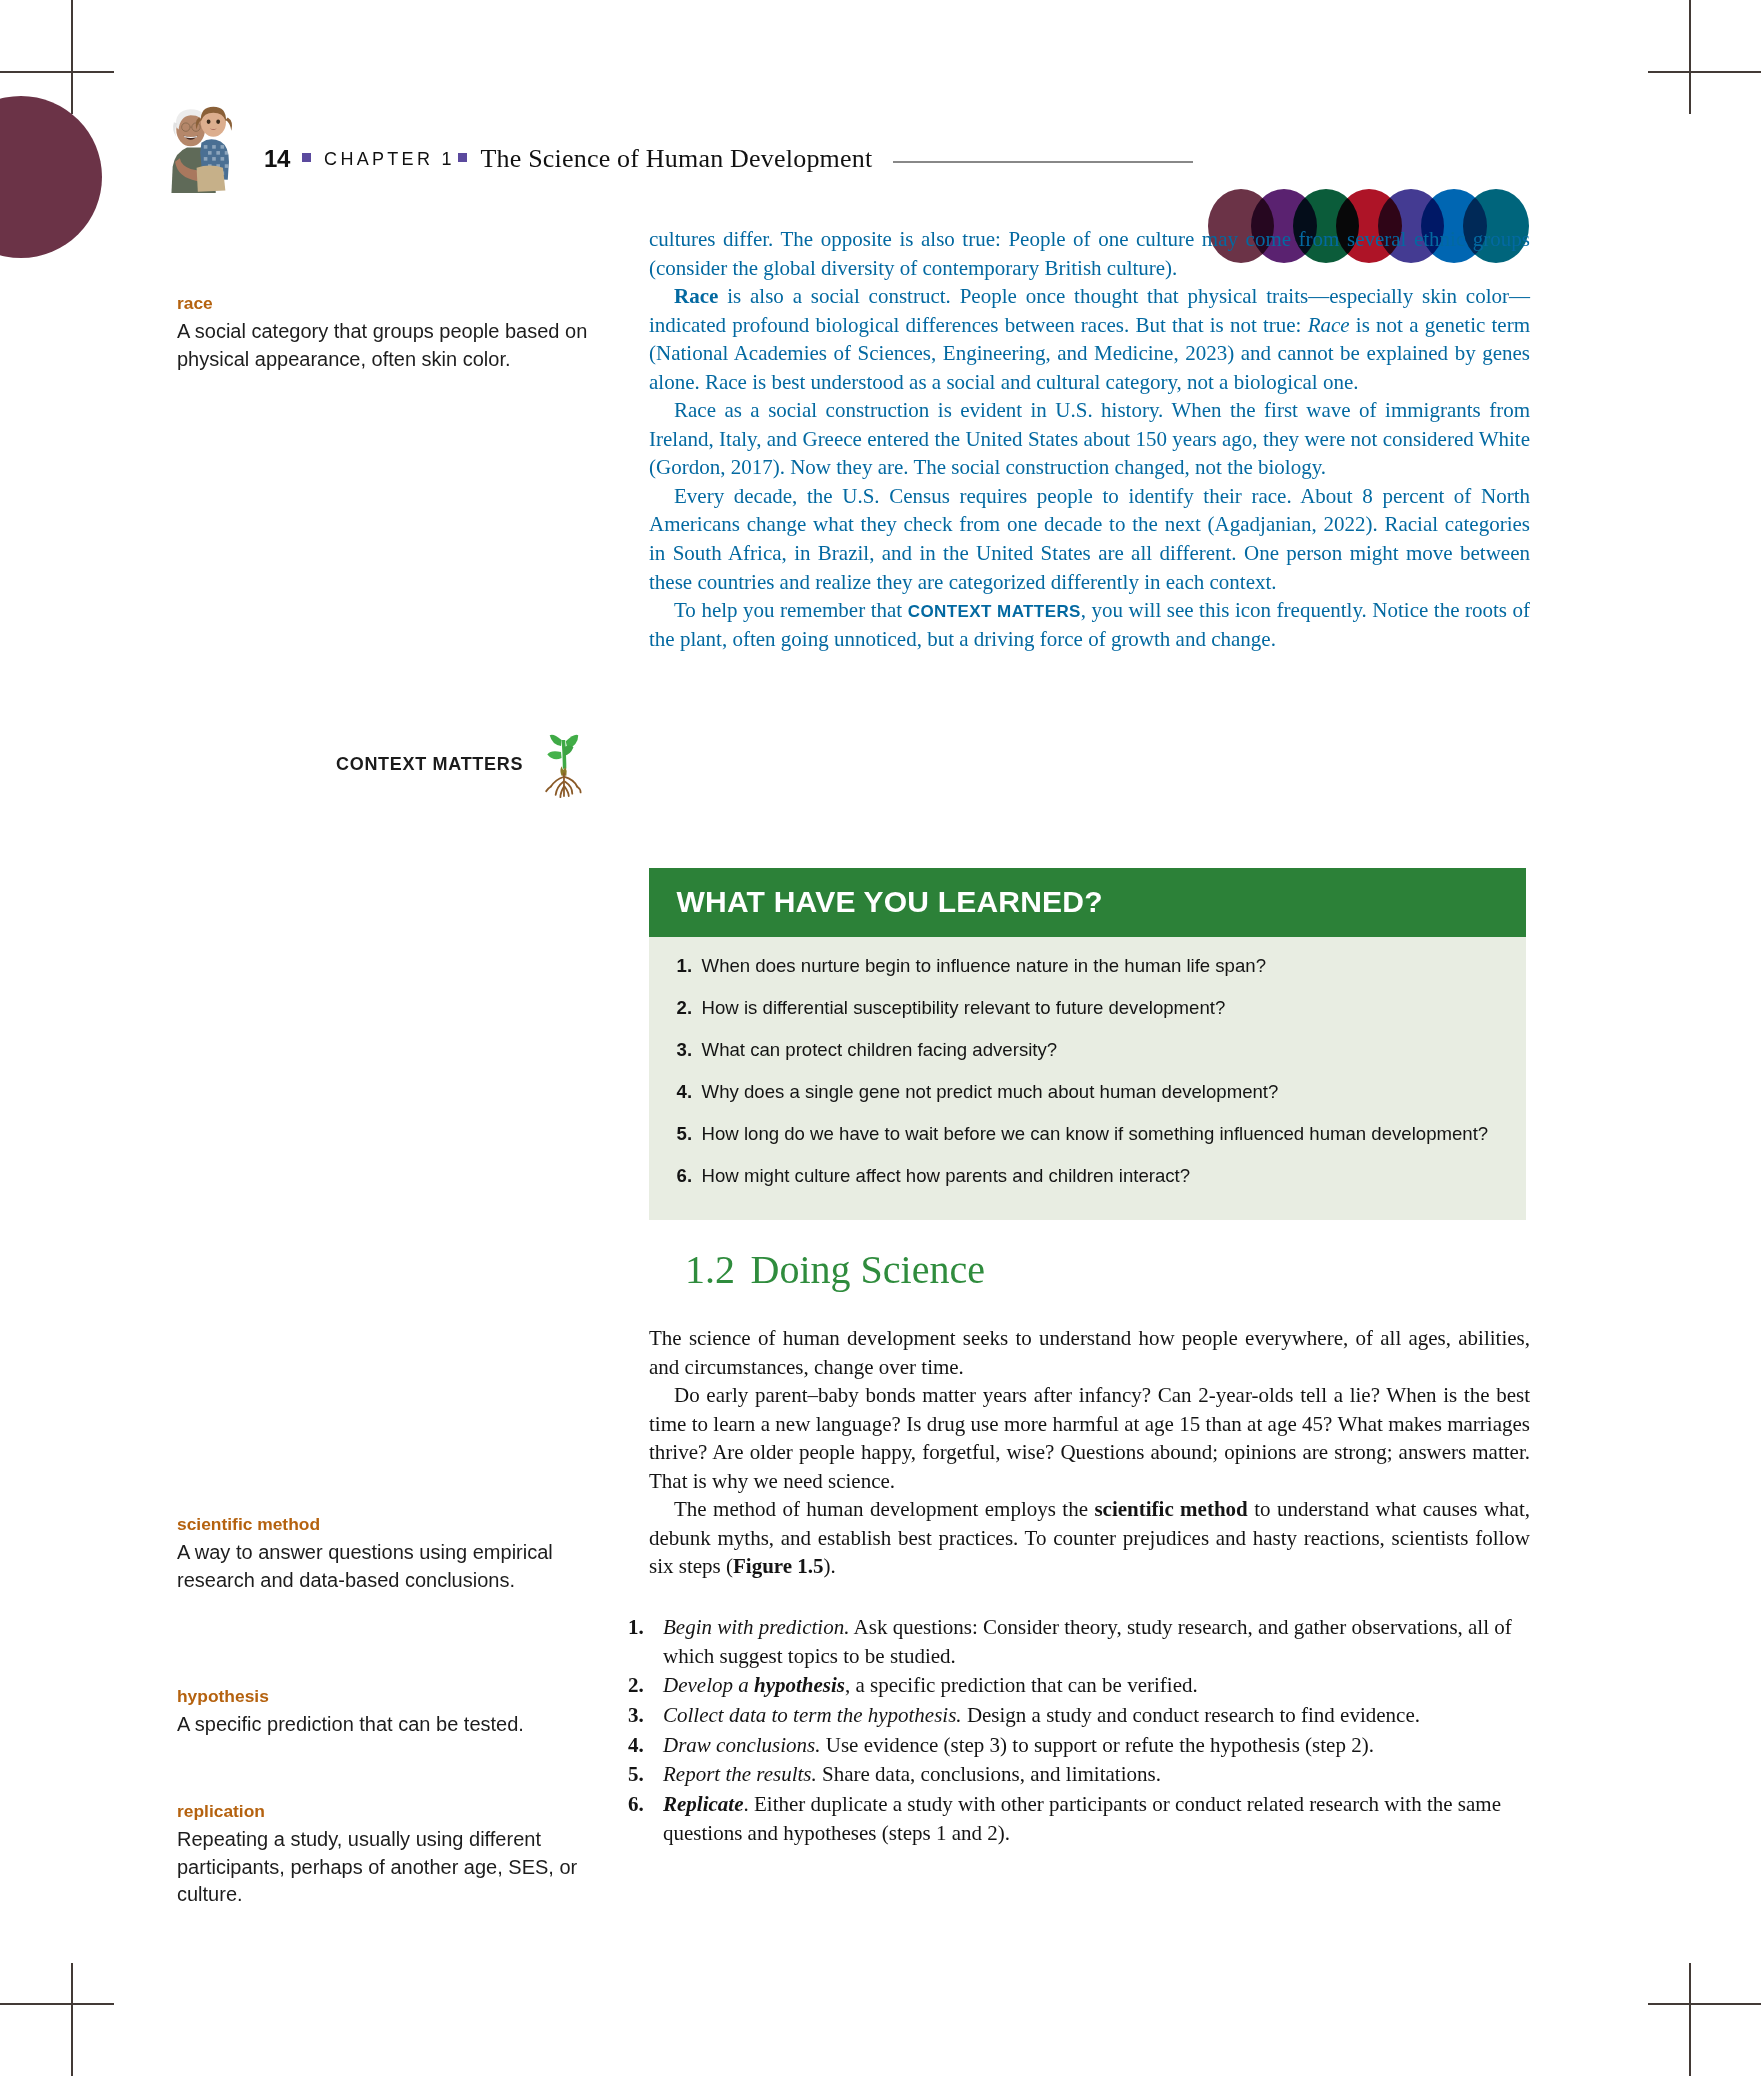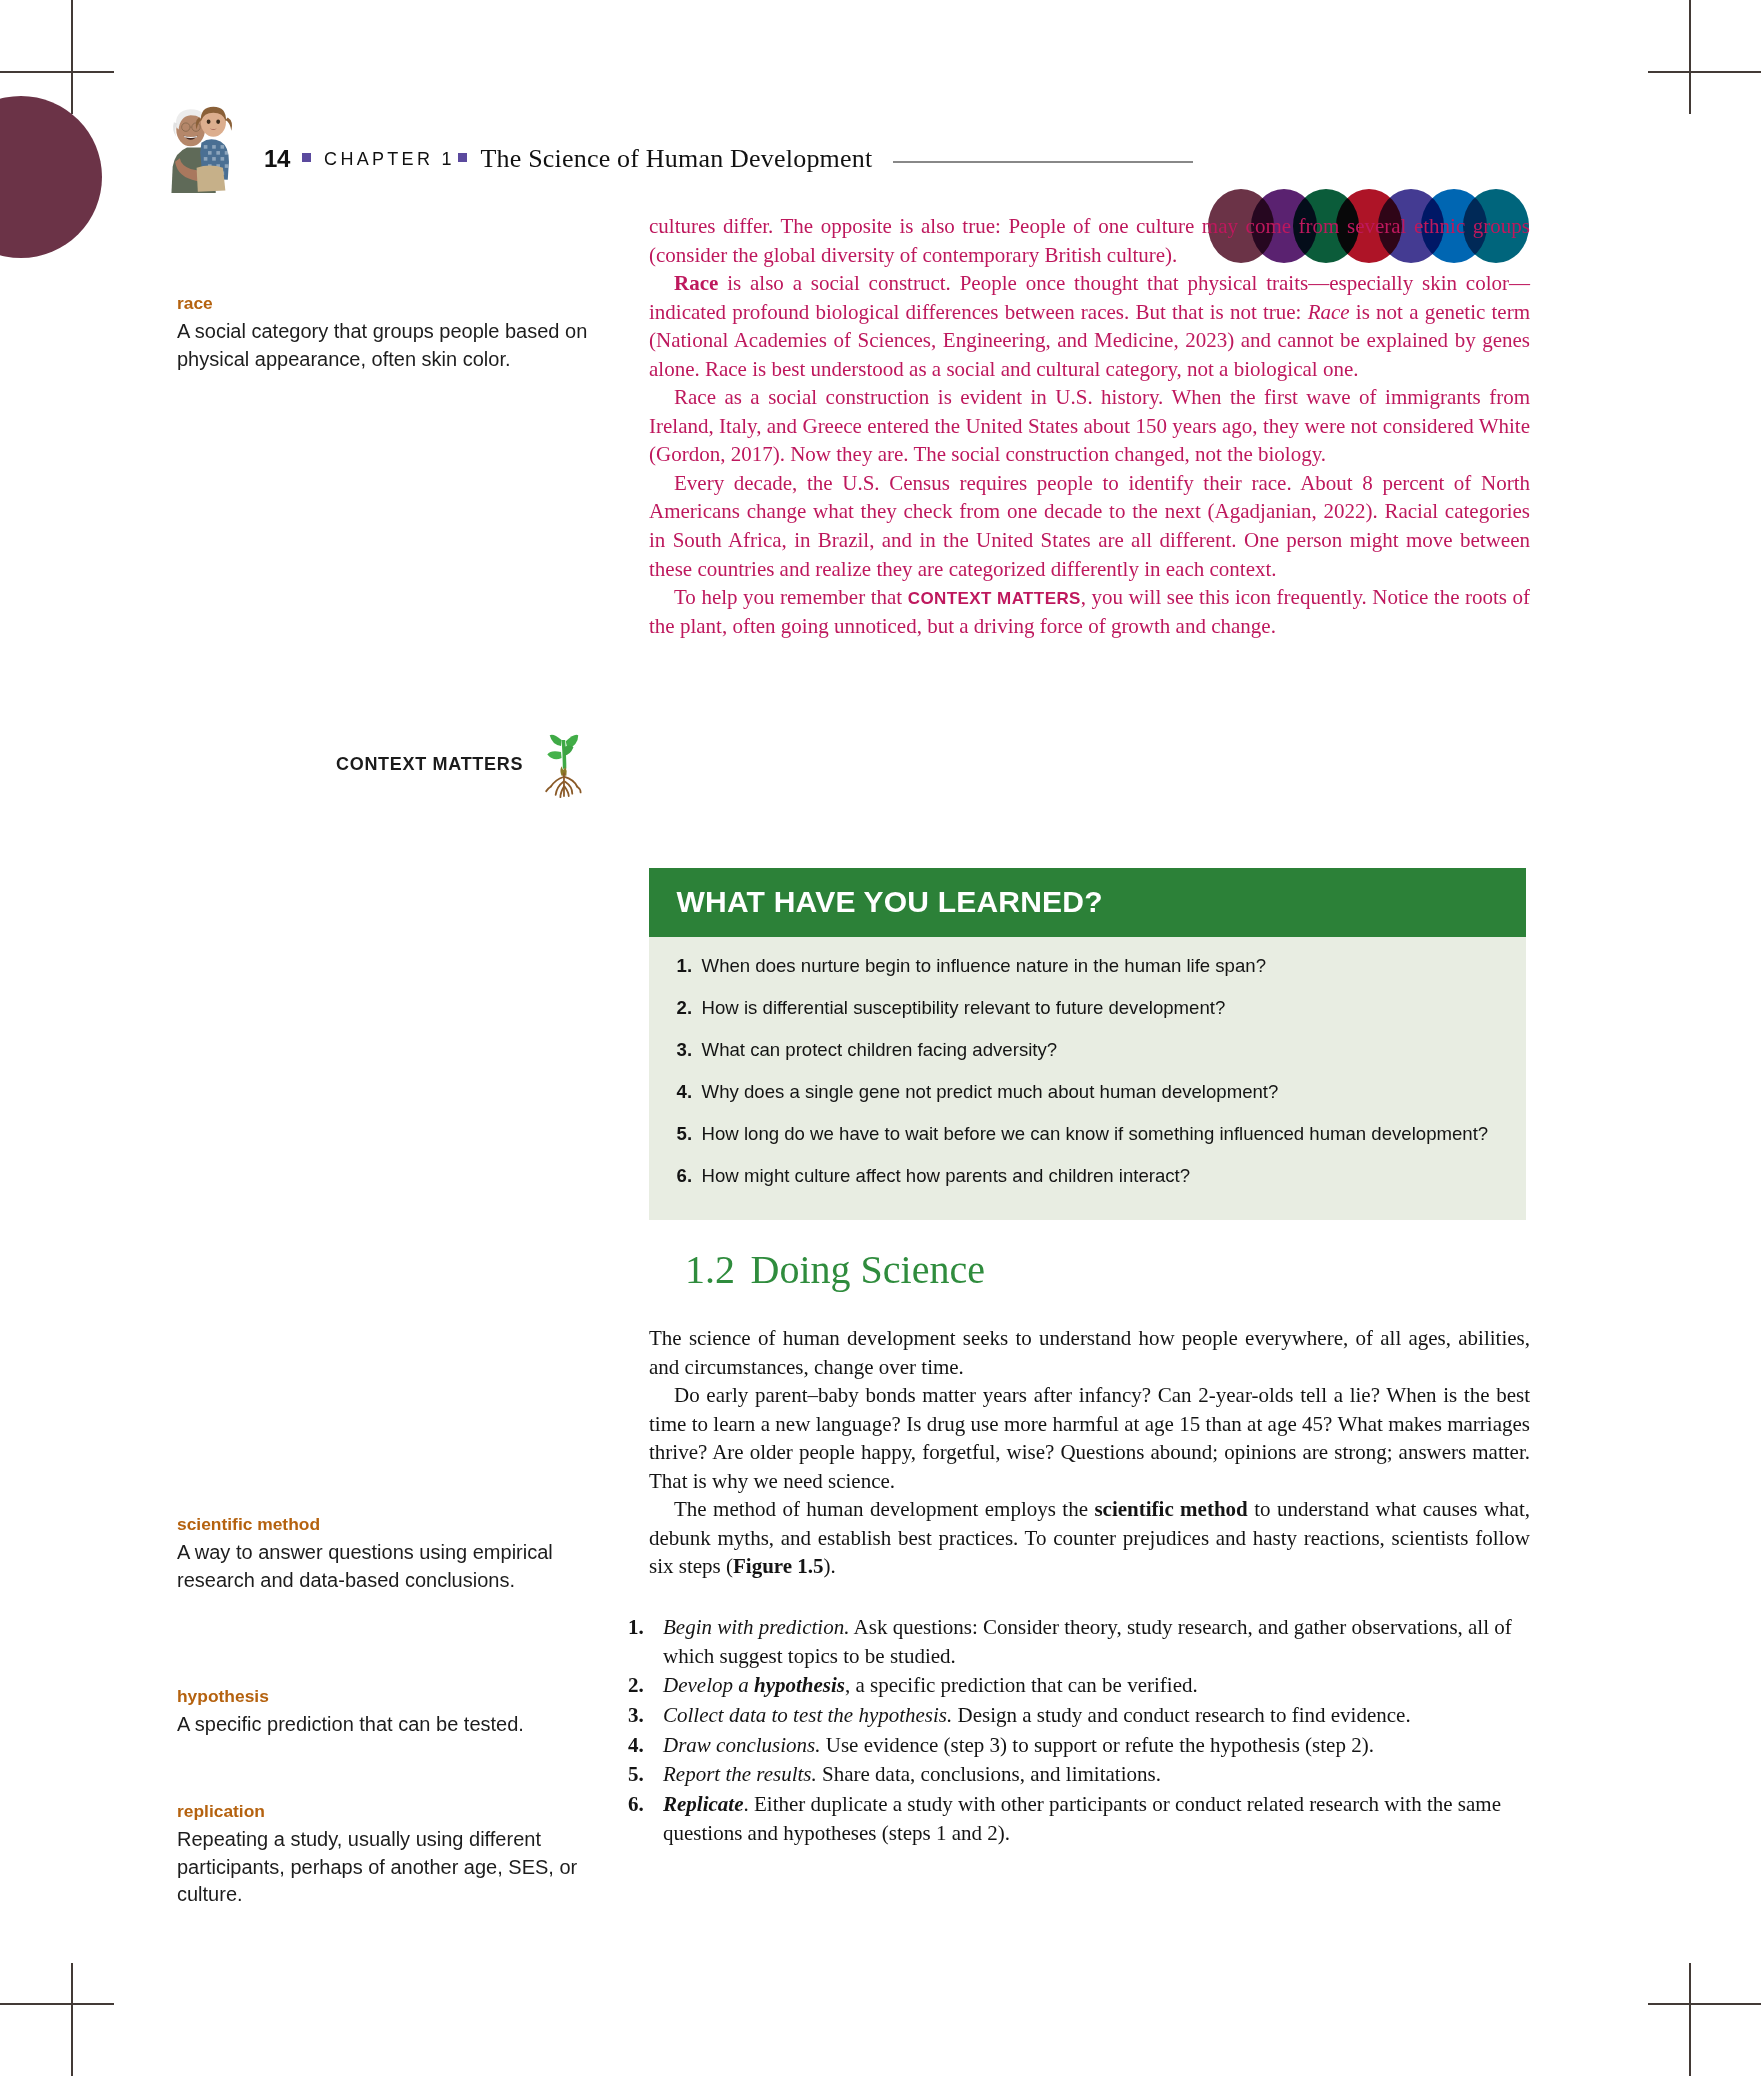--- a/index.html
+++ b/index.html
@@ -86,26 +86,26 @@
   
   .cm-row { position:absolute; left:336px; top:729px; display:flex; align-items:center; }
   .cm-label {
     font-family:"Liberation Sans", sans-serif;
     font-weight:bold; font-size:18px; letter-spacing:0.7px;
     color:#1b1b1b; margin-right:15.6px;
   }
 
   
   .main-col {
-    position:absolute; left:649px; top:212px;
+    position:absolute; left:649px; top:225px;
     width:881px;
     font-size:21px;
     line-height:1.36;
     text-align:justify;
-    color:#be185d;
+    color:#0369a1;
   }
   .main-col p { margin:0; text-indent:0; }
   .main-col p.ind { text-indent:25px; }
   .smallcaps {
     font-family:"Liberation Sans", sans-serif;
     font-weight:bold; font-size:17px; letter-spacing:0.4px;
   }
 
   
   .learn-box {
@@ -379,21 +379,21 @@
   <div class="step">
     <span class="step-num">1.</span>
     <span class="step-txt"><i>Begin with prediction.</i><span> Ask questions: Consider theory, study research, and gather observations, all of which suggest topics to be studied.</span></span>
   </div>
   <div class="step">
     <span class="step-num">2.</span>
     <span class="step-txt"><i>Develop a</i> <b><i>hypothesis</i></b><span>, a specific prediction that can be verified.</span></span>
   </div>
   <div class="step">
     <span class="step-num">3.</span>
-    <span class="step-txt"><i>Collect data to test the hypothesis.</i><span> Design a study and conduct research to find evidence.</span></span>
+    <span class="step-txt"><i>Collect data to term the hypothesis.</i><span> Design a study and conduct research to find evidence.</span></span>
   </div>
   <div class="step">
     <span class="step-num">4.</span>
     <span class="step-txt"><i>Draw conclusions.</i><span> Use evidence (step 3) to support or refute the hypothesis (step 2).</span></span>
   </div>
   <div class="step">
     <span class="step-num">5.</span>
     <span class="step-txt"><i>Report the results.</i><span> Share data, conclusions, and limitations.</span></span>
   </div>
   <div class="step">

